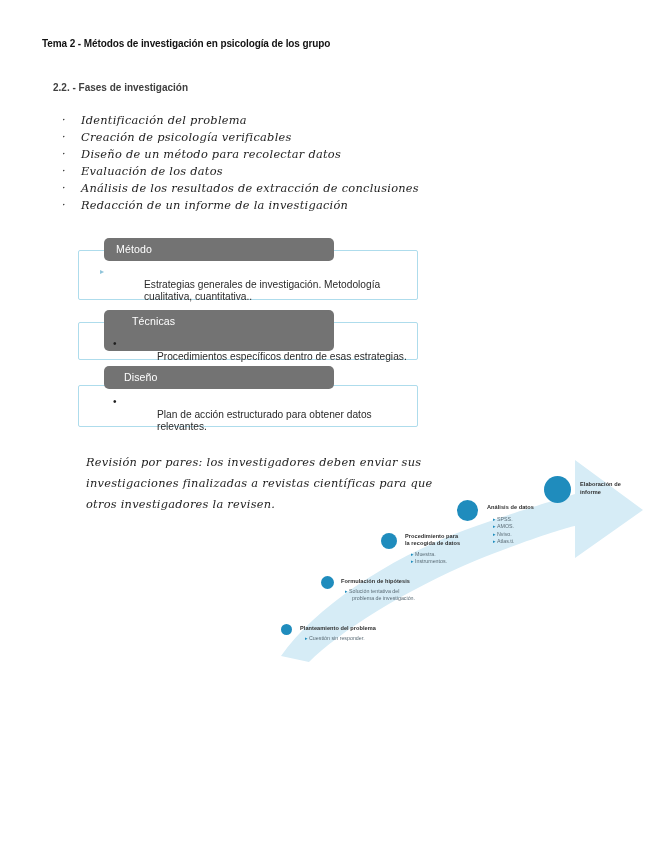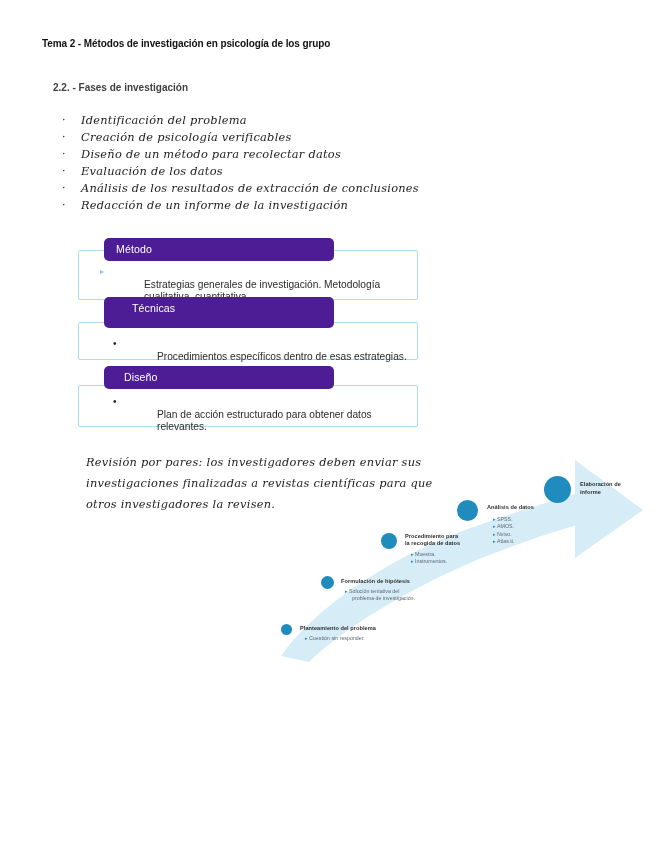--- a/index.html
+++ b/index.html
@@ -86,21 +86,21 @@
   .box {
     position: absolute;
     box-sizing: border-box;
     border: 1px solid #aedcec;
     background: #ffffff;
     border-radius: 2px;
   }
   .box-head {
     position: absolute;
     box-sizing: border-box;
-    background: #4c1d95;
+    background: #737373;
     border-radius: 5px;
     color: #ffffff;
     font-size: 10.6px;
     line-height: 23px;
     padding-left: 12px;
     letter-spacing: 0.1px;
   }
   .box-body {
     position: absolute;
     box-sizing: border-box;
@@ -115,21 +115,21 @@
   }
   .box-body .bpt.faded { color: #8fc4da; font-size: 8px; }
   .box-body .btxt { display: inline-block; vertical-align: top; margin-left: 44px; }
 
   
   #box1      { left: 78px;  top: 250px; width: 340px; height: 50px; }
   #box1-head { left: 104px; top: 238px; width: 230px; height: 23px; }
   #box1-body { left: 100px; top: 265px; width: 300px; }
   
   #box2      { left: 78px;  top: 322px; width: 340px; height: 38px; }
-  #box2-head { left: 104px; top: 297px; width: 230px; height: 31px; padding-left: 28px; }
+  #box2-head { left: 104px; top: 310px; width: 230px; height: 41px; padding-left: 28px; }
   #box2-body { left: 113px; top: 338px; width: 300px; }
   
   #box3      { left: 78px;  top: 385px; width: 340px; height: 42px; }
   #box3-head { left: 104px; top: 366px; width: 230px; height: 23px; padding-left: 20px; }
   #box3-body { left: 113px; top: 396px; width: 300px; }
 
   
   .diagram {
     position: absolute;
     left: 275px;

